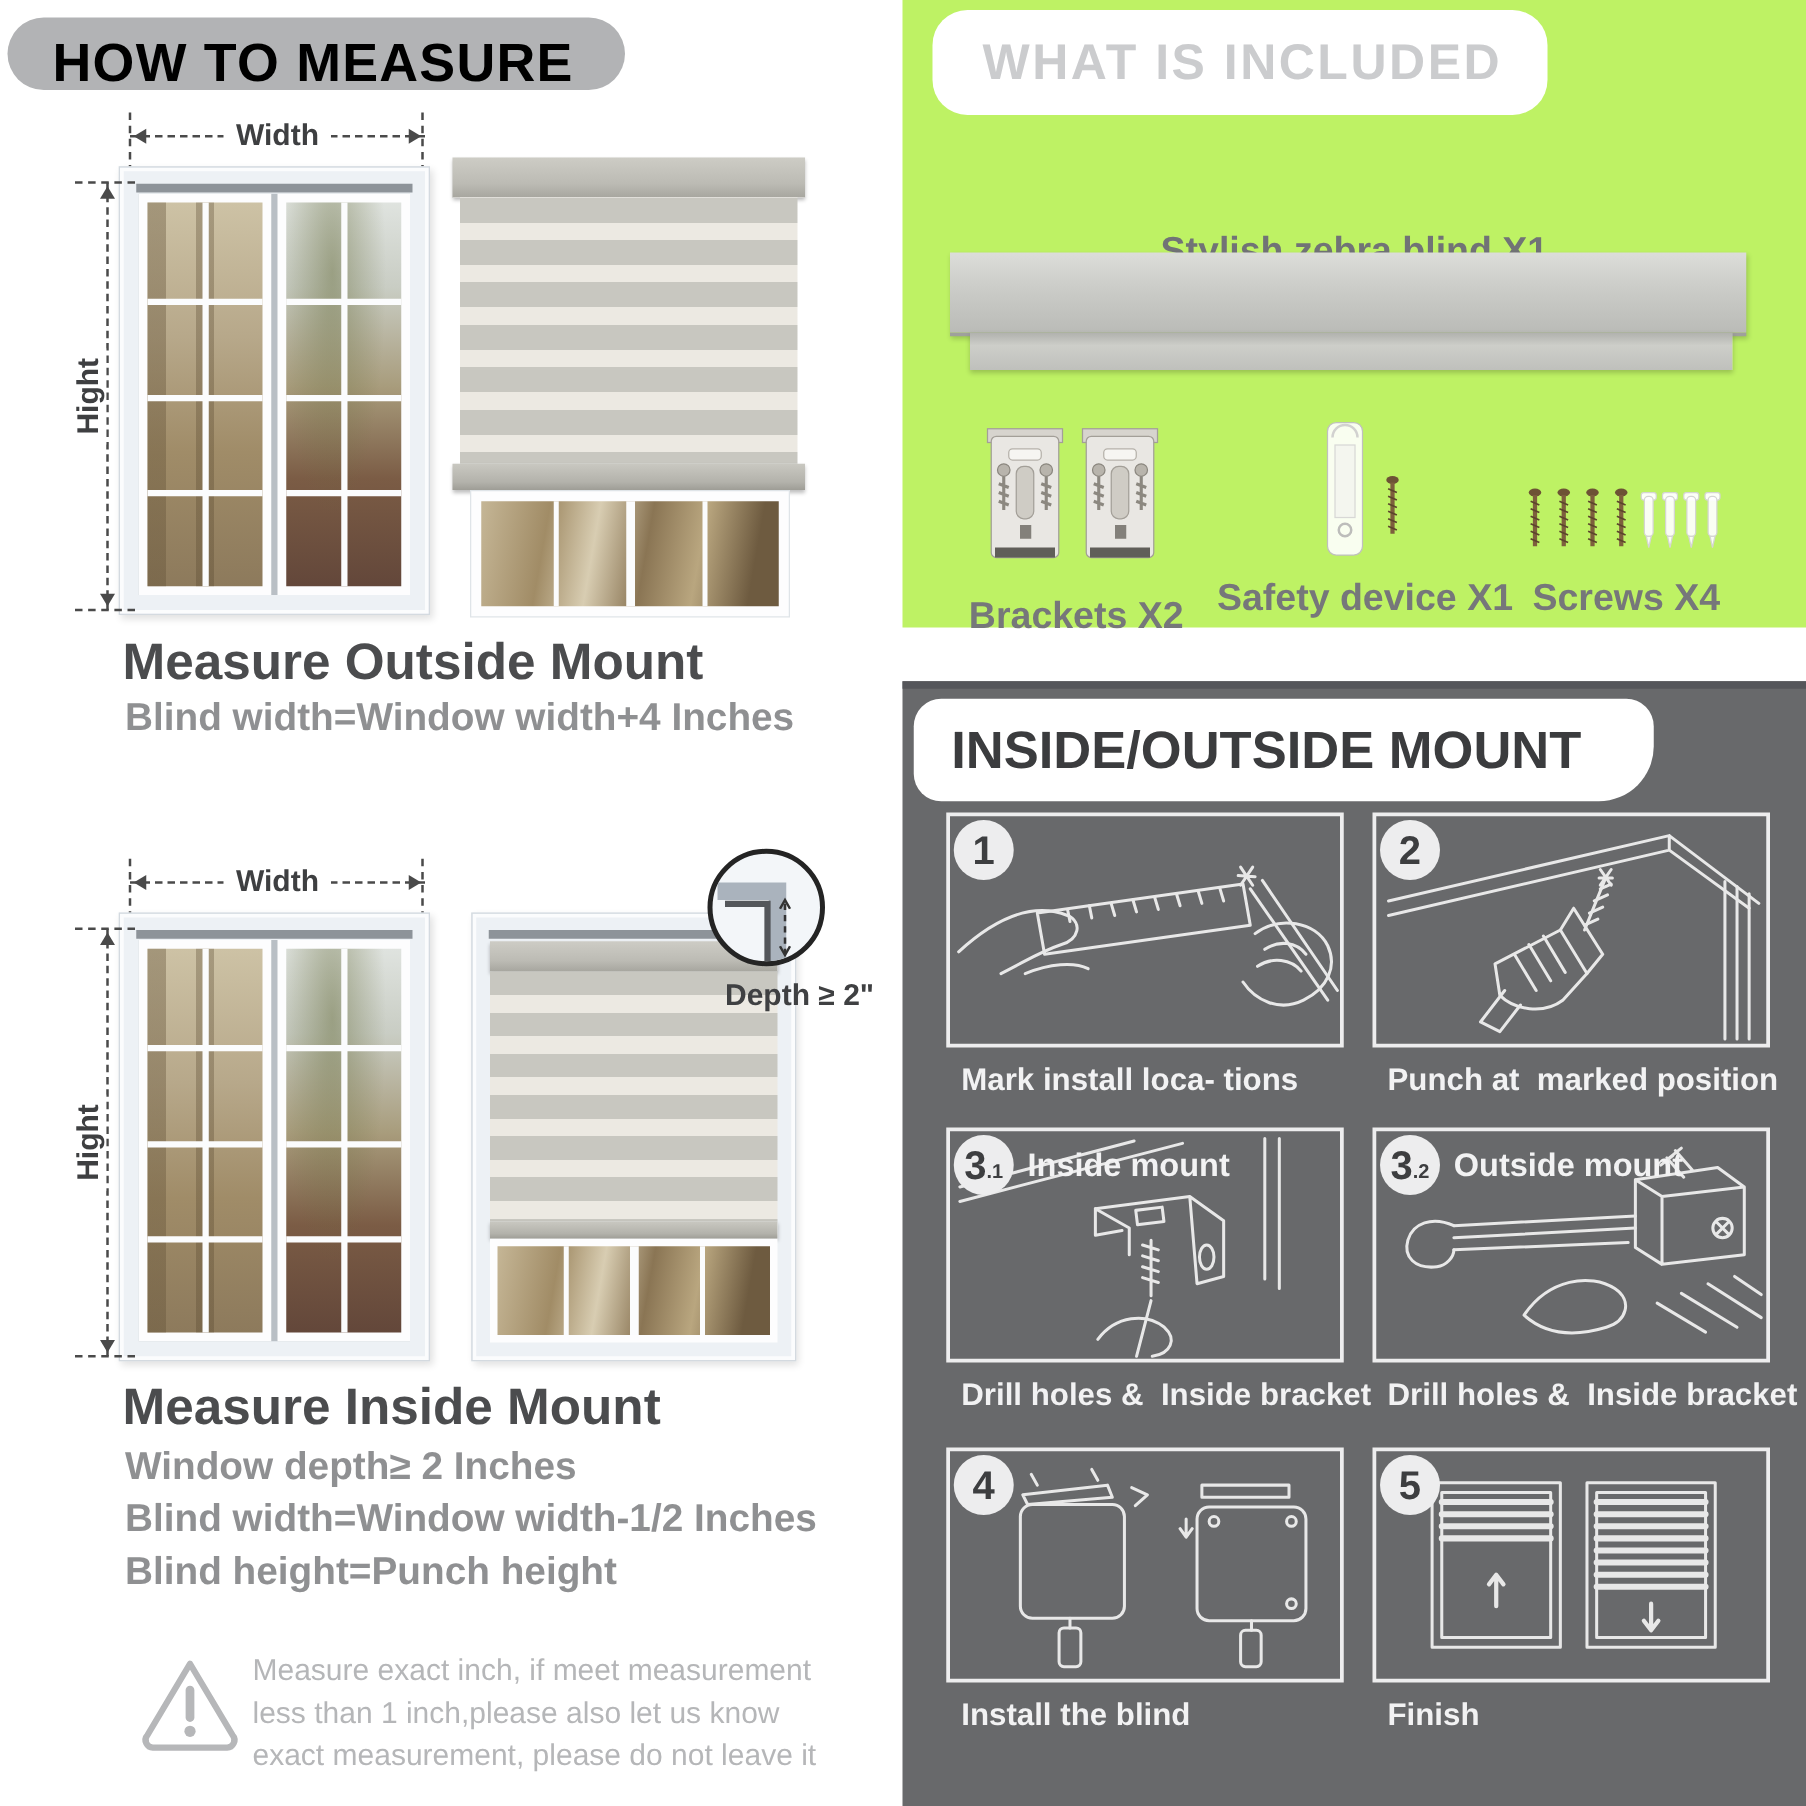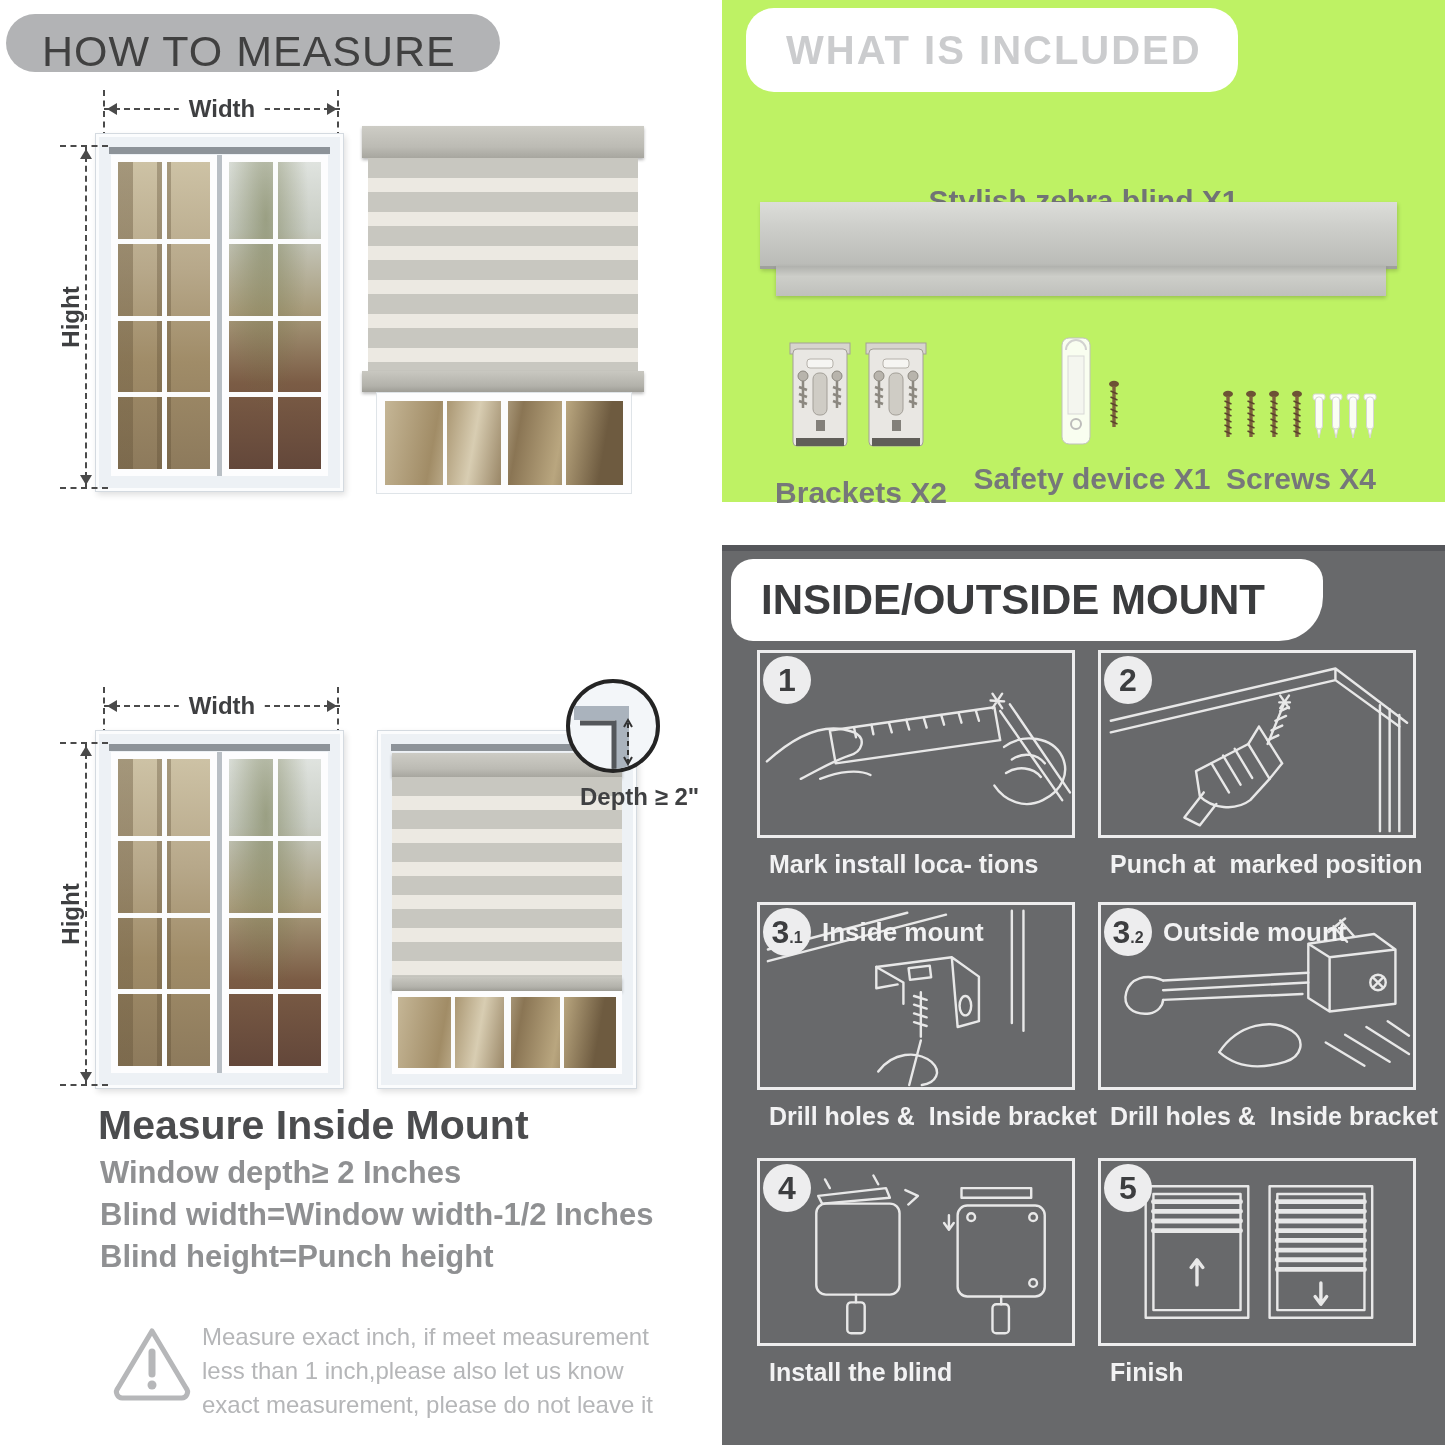--- a/index.html
+++ b/index.html
@@ -3,21 +3,21 @@
 <meta charset="utf-8">
 <style>
   html,body{margin:0;padding:0;background:#fff;}
   .canvas{position:relative;width:1445px;height:1445px;background:#fff;overflow:hidden;
           font-family:"Liberation Sans", sans-serif;}
   .abs{position:absolute;}
 
   
   .left-col{position:absolute;left:0;top:0;width:722px;height:1445px;background:#fff;}
   .hdr-left{position:absolute;left:6px;top:14px;width:494px;height:58px;background:#b2b3b5;
-            border-radius:30px;color:#404040;font-weight:normal;font-size:43px;line-height:74px;
+            border-radius:30px;color:#000000;font-weight:bold;font-size:43px;line-height:74px;
             padding-left:36px;letter-spacing:1px;box-sizing:border-box;}
 
   .ltitle{position:absolute;left:98px;font-size:41px;font-weight:bold;color:#4b4c4e;margin:0;}
   .lline{position:absolute;left:100px;font-size:31px;font-weight:bold;color:#8f9092;margin:0;white-space:pre;}
 
   
   .harrow{position:absolute;height:0;border-top:2px dashed #4a4a4a;}
   .harrow .ah{position:absolute;top:-7px;width:0;height:0;border:6px solid transparent;}
   .ah.l{left:-3px;border-right:10px solid #4a4a4a;}
   .ah.r{right:-3px;border-left:10px solid #4a4a4a;}
@@ -151,20 +151,22 @@
       <div class="rail" style="left:0;top:245px;width:282px;height:21px;"></div>
       <div class="lower-window" style="left:14px;top:266px;width:254px;height:100px;">
         <div class="lw-panes">
           <div class="m-v" style="left:calc(25% - 2px);width:4px;"></div>
           <div class="m-v" style="left:calc(50% - 3px);width:7px;"></div>
           <div class="m-v" style="left:calc(75% - 2px);width:4px;"></div>
         </div>
       </div>
     </div>
 
+    <h2 class="ltitle" style="top:506px;">Measure Outside Mount</h2>
+    <p class="lline" style="top:556px;">Blind width=Window width+4 Inches</p>
 
     <div class="harrow" style="left:104px;top:705px;width:236px;">
       <span class="ah l"></span>
       <span class="ah r"></span>
       <span class="lbl">Width</span>
     </div>
     <div class="endline" style="left:103px;top:687px;"></div>
     <div class="endline" style="left:337px;top:687px;"></div>
 
     <div class="pwindow" style="left:95px;top:730px;width:247px;height:357px;">

